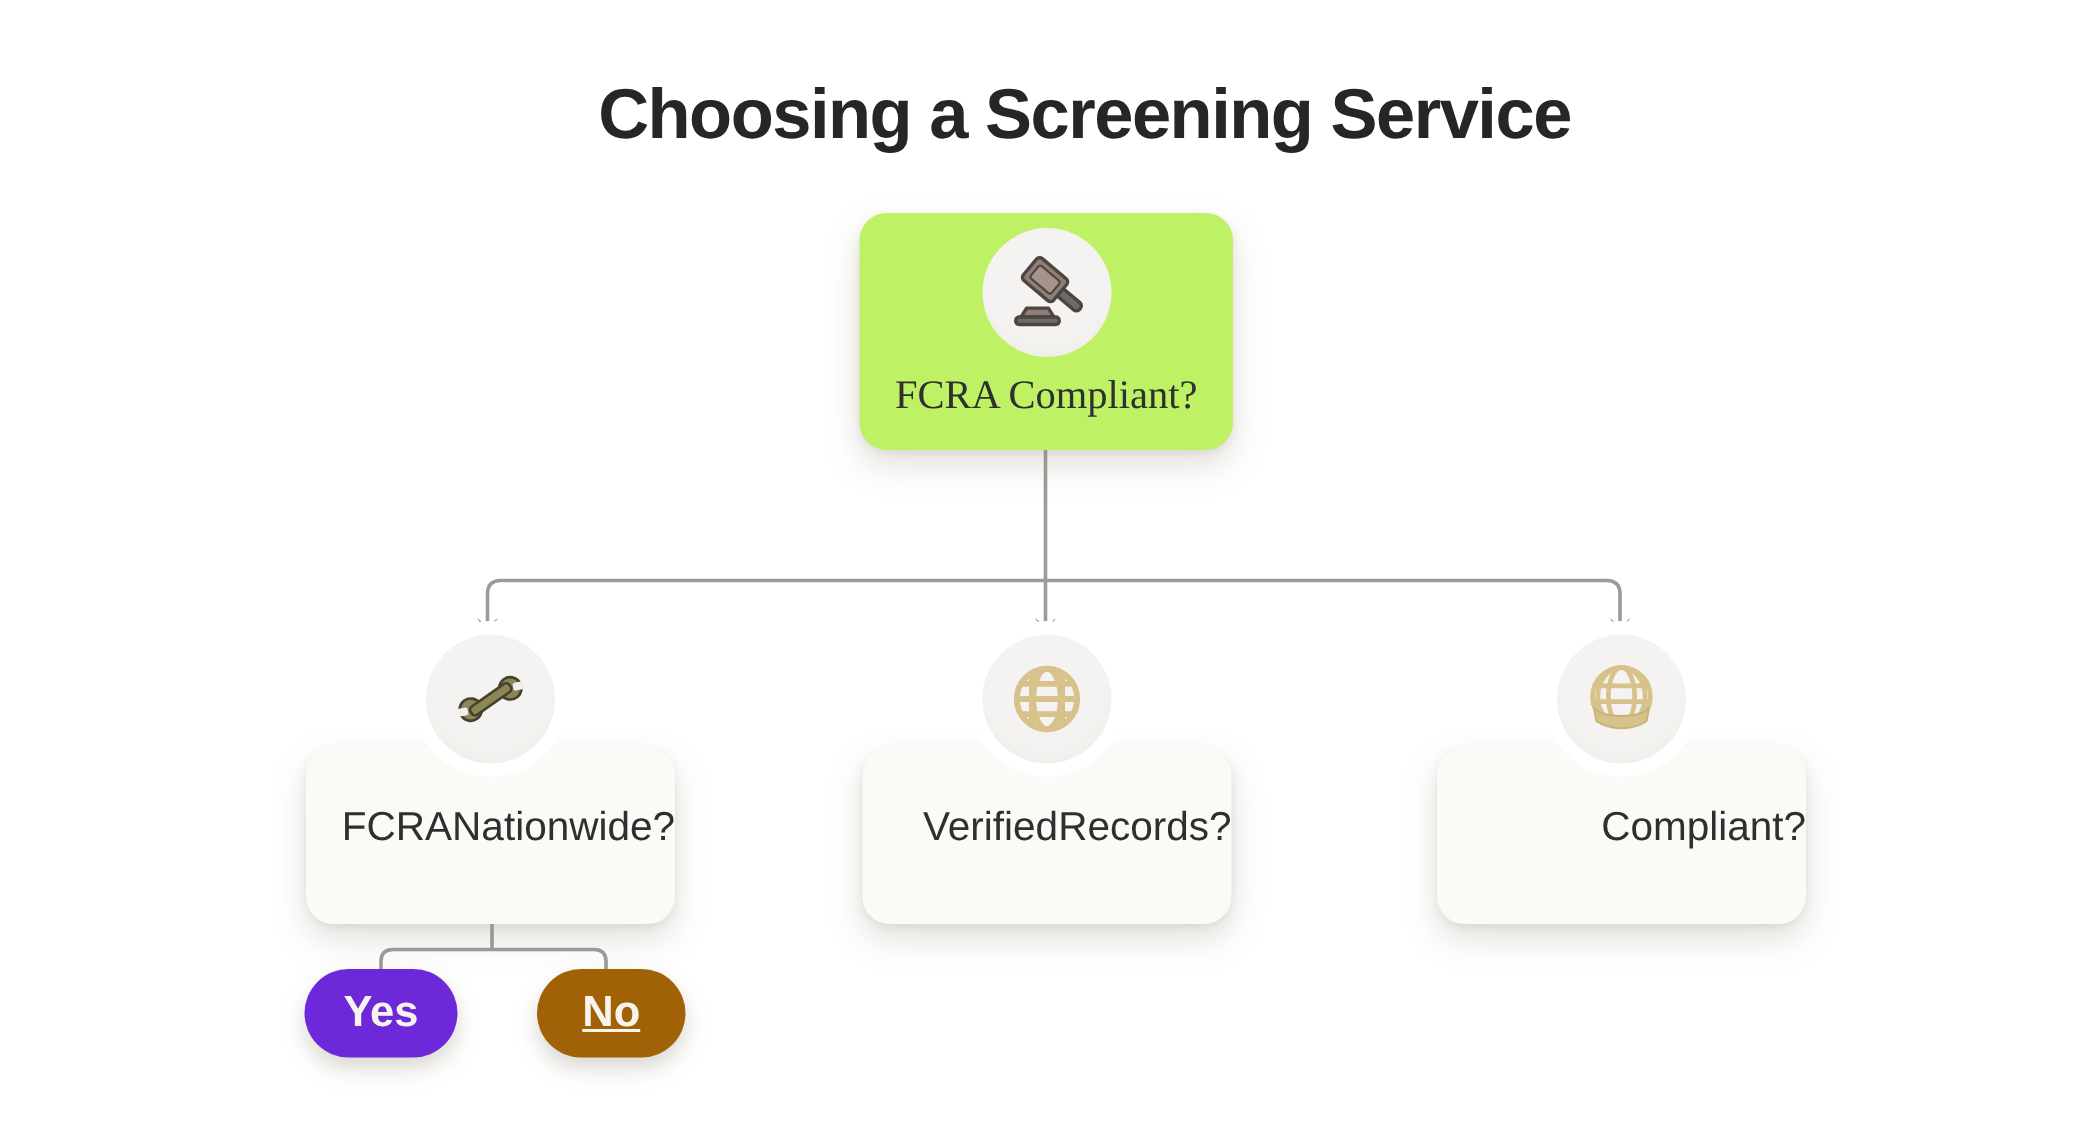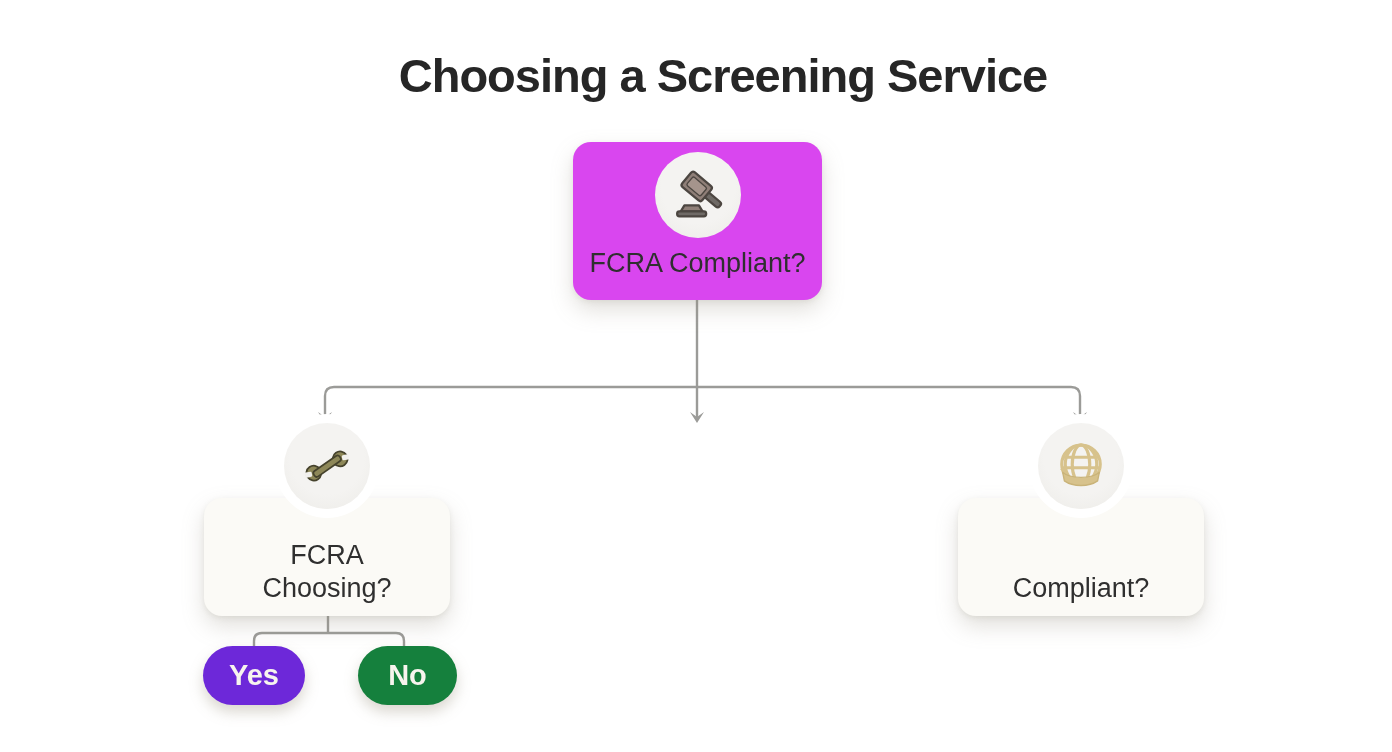--- a/index.html
+++ b/index.html
@@ -27,23 +27,24 @@
   #connectors {
     position: absolute;
     inset: 0;
     z-index: 1;
     pointer-events: none;
   }
   
   .card {
     position: absolute;
     z-index: 2;
-    background: #d946ef;
+    background: #bef264;
     border-radius: 18px;
     box-shadow: 0 10px 22px rgba(150,145,130,0.28), 0 2px 5px rgba(150,145,130,0.15);
+    font-family: Liberation Serif, serif;
   }
   .root-card {
     left: 573px; top: 142px;
     width: 249px; height: 158px;
     display: flex; flex-direction: column; align-items: center;
   }
   .icon-circle {
     width: 86px; height: 86px;
     border-radius: 50%;
     background: radial-gradient(circle at 50% 40%, #f4f3f1 55%, #ecebe7 100%);
@@ -71,21 +72,21 @@
     z-index: 3;
     box-shadow: 0 0 0 9px #ffffff;
   }
   .branch-body {
     position: absolute;
     left: 0; right: 0;
     top: 75px; bottom: -23px;
     background: #fbfaf6;
     border-radius: 18px;
     box-shadow: 0 10px 22px rgba(150,145,130,0.28), 0 2px 5px rgba(150,145,130,0.15);
-    display: flex; flex-direction: column;
+    display: flex; flex-direction: row;
     justify-content: flex-end;
     align-items: center;
     padding-bottom: 12px;
   }
   .node-line {
     font-size: 27px;
     line-height: 1.2;
     color: #2f2f2f;
     text-align: center;
     min-width: 1px;
@@ -100,21 +101,21 @@
     border: none;
     display: flex; align-items: center; justify-content: center;
     font-family: "Liberation Sans", "DejaVu Sans", sans-serif;
     font-size: 29px;
     font-weight: 700;
     color: #f7f4ee;
     box-shadow: 0 7px 14px rgba(150,140,120,0.35);
     cursor: pointer;
   }
   .pill-yes { left: 203px; top: 646px; width: 102px; background: #6d28d9; }
-  .pill-no  { left: 358px; top: 646px; width: 99px;  background: #15803d; }
+  .pill-no  { left: 358px; top: 646px; width: 99px;  background: #a16207; text-decoration: underline; }
 </style>
 </head>
 <body>
 
 <div id="page">
 
   <div class="page-title">Choosing a Screening Service</div>
 
   <svg id="connectors" width="1392" height="752" viewBox="0 0 1392 752">
     <g stroke="#9b9b98" stroke-width="2.4" fill="none" stroke-linecap="round">
@@ -154,24 +155,43 @@
           <circle cx="15" cy="30" r="8.5" fill="#8d8758" stroke="#45422c" stroke-width="2"></circle>
           <circle cx="49" cy="34" r="8.5" fill="#8d8758" stroke="#45422c" stroke-width="2"></circle>
           <rect x="14" y="28.5" width="36" height="7.5" rx="3" fill="#8d8758" stroke="#45422c" stroke-width="2"></rect>
           <rect x="5" y="25" width="8" height="6" rx="1.5" fill="#f1f0ed" transform="rotate(24 9 28)"></rect>
           <rect x="51" y="33" width="8" height="6" rx="1.5" fill="#f1f0ed" transform="rotate(24 55 36)"></rect>
         </g>
       </svg>
     </div>
     <div class="branch-body">
       <div class="node-line">FCRA</div>
-      <div class="node-line">Choosing?</div>
-    </div>
-  </div>
-
+      <div class="node-line">Nationwide?</div>
+    </div>
+  </div>
+
+  <div class="branch-node" style="left:575px; top:423px;">
+    <div class="icon-circle">
+      <svg width="56" height="56" viewBox="0 0 64 64">
+        <g stroke="#d7c28c" stroke-width="4.5" fill="none">
+          <circle cx="32" cy="32" r="23"></circle>
+          <ellipse cx="32" cy="32" rx="10.5" ry="23"></ellipse>
+          <line x1="9" y1="32" x2="55" y2="32"></line>
+          <line x1="12" y1="20.5" x2="52" y2="20.5"></line>
+          <line x1="12" y1="43.5" x2="52" y2="43.5"></line>
+          <line x1="20.5" y1="12" x2="20.5" y2="52"></line>
+          <line x1="43.5" y1="12" x2="43.5" y2="52"></line>
+        </g>
+      </svg>
+    </div>
+    <div class="branch-body">
+      <div class="node-line">Verified</div>
+      <div class="node-line">Records?</div>
+    </div>
+  </div>
 
   <div class="branch-node" style="left:958px; top:423px;">
     <div class="icon-circle">
       <svg width="56" height="56" viewBox="0 0 64 64">
         <g stroke="#d7c28c" stroke-width="3.6" fill="none">
           <circle cx="32" cy="30" r="22"></circle>
           <ellipse cx="32" cy="30" rx="10" ry="22"></ellipse>
           <ellipse cx="32" cy="30" rx="18" ry="22"></ellipse>
           <line x1="11.5" y1="22" x2="52.5" y2="22"></line>
           <line x1="10" y1="34" x2="54" y2="34"></line>

